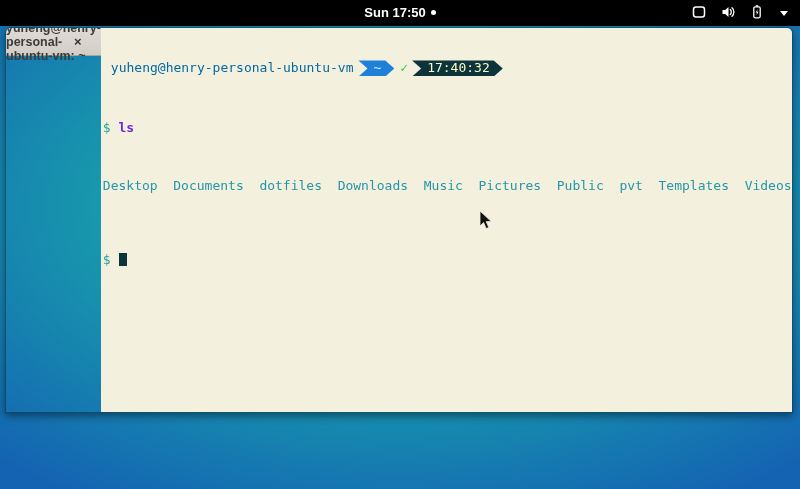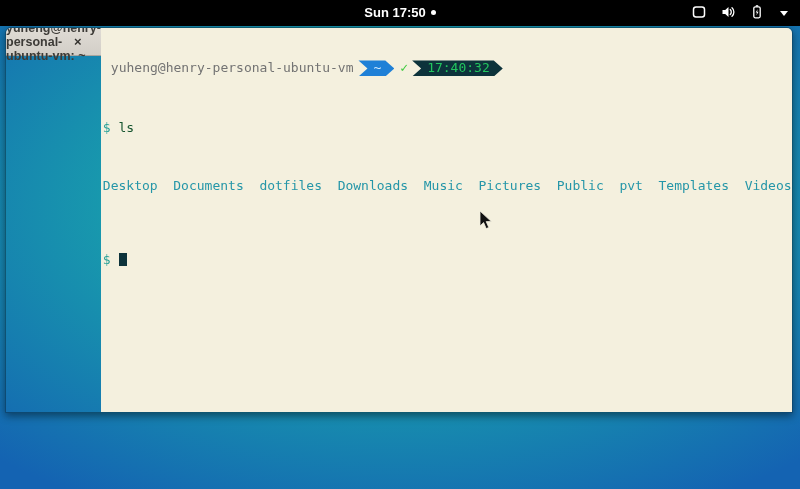--- a/index.html
+++ b/index.html
@@ -48,34 +48,34 @@
     display:flex; align-items:center; justify-content:center;
     color:#35332f; font-size:13px; font-weight:bold; cursor:default;
   }
   .term {
     flex:1; background:#f4f0de; padding:3px 0 0 2px;
     font-family:"DejaVu Sans Mono", monospace; font-size:13px; line-height:14.7px;
     color:#3f3f3f; white-space:pre;
   }
   .line { white-space:pre; }
   .prompt-line { padding-left:8px; height:16px; line-height:16px; }
-  .host { color:#737373;margin-top:12px; }
+  .host { color:#0369a1;margin-top:12px; }
 
   .pl {
     display:inline-block; height:16px; line-height:16px;
     padding:0 13px 0 15px; margin-left:5px;
     clip-path: polygon(0 0, calc(100% - 9px) 0, 100% 50%, calc(100% - 9px) 100%, 0 100%, 9px 50%);
     vertical-align:top;
   }
   .pl-dir { background:#1f80d7; color:#cfe8ff; }
-  .pl-time { background:#0d333b; color:#22c55e; margin-left:4px; }
+  .pl-time { background:#0d333b; color:#fef9c3; margin-left:4px; }
   .check { color:#3fca3f; font-weight:bold; margin-left:6px; }
 
   .dollar { color:#2aa198; }
-  .cmd { color:#14532d; }
+  .cmd { color:#6d28d9;font-weight:bold; }
   .dirs { color:#2596a8; }
   .cursor-block { display:inline-block; width:8px; height:13px; background:#0d333b; vertical-align:-2px; margin-left:8px; }
 
   
   .pointer { position:absolute; left:479px; top:210px; z-index:50; }
 </style>
 </head>
 <body>
 
 <div class="topbar">

